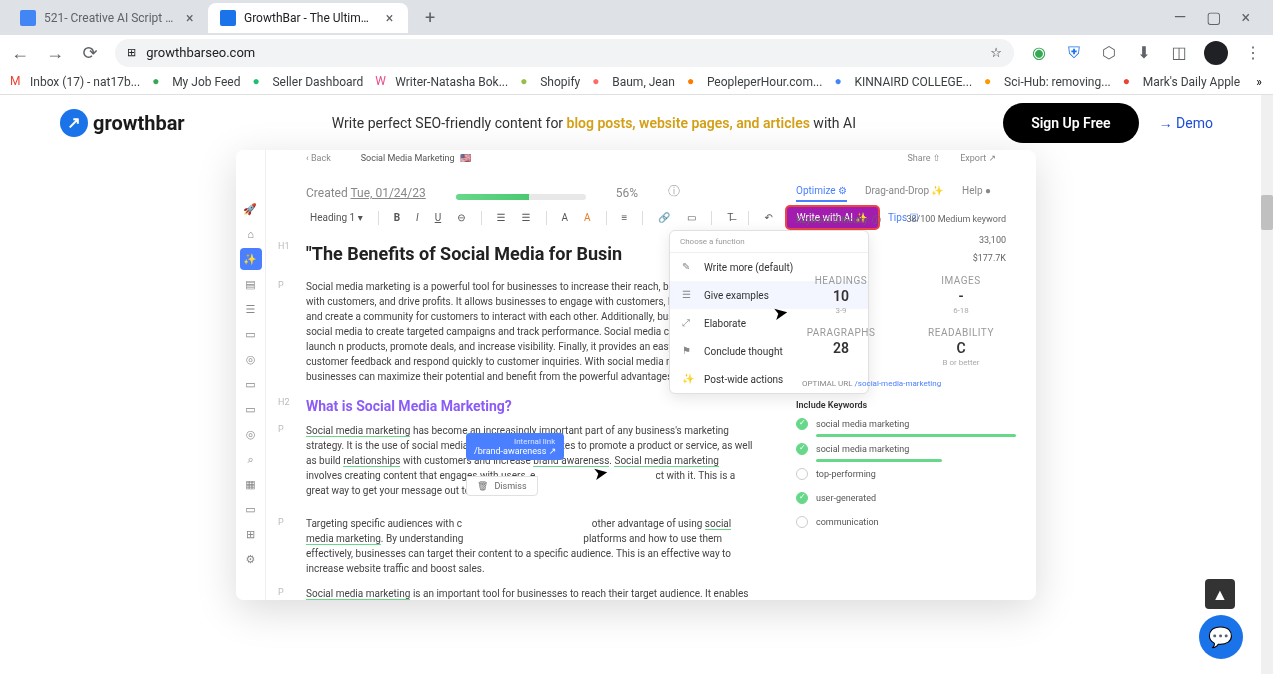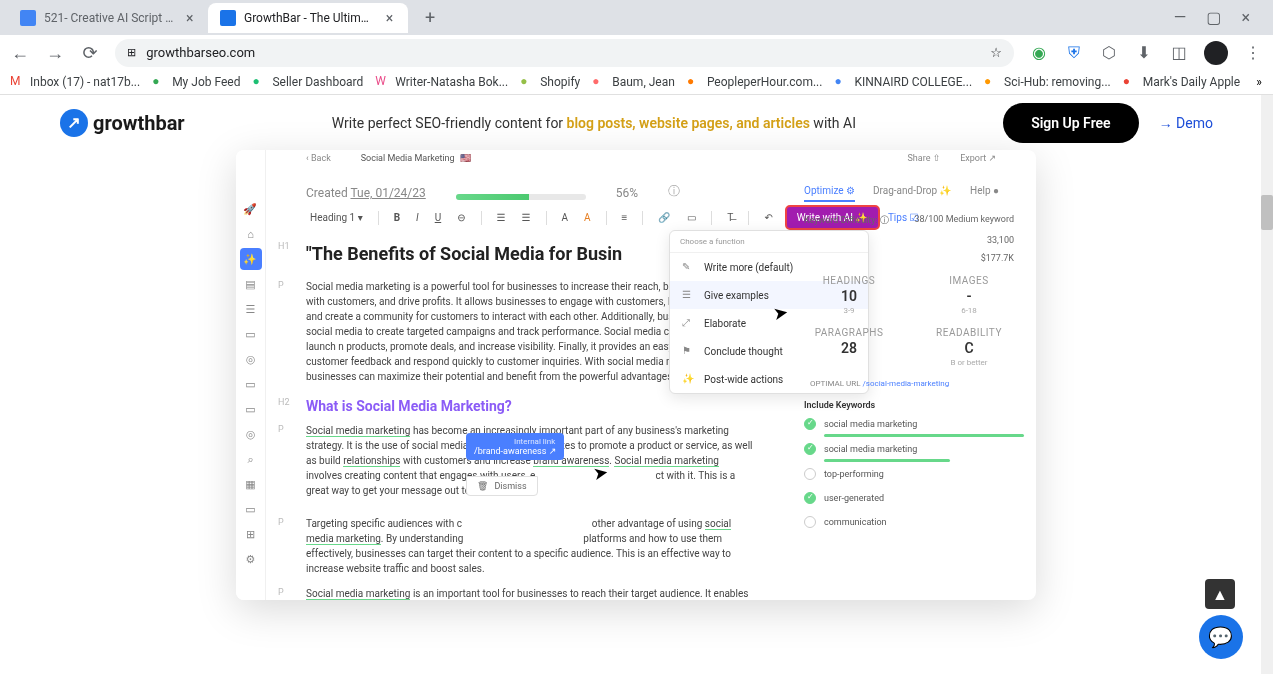--- a/index.html
+++ b/index.html
@@ -69,21 +69,21 @@
     
     .link-popup { position: absolute; left: 230px; top: 283px; background: #4a7fff; color: #fff; padding: 4px 8px; border-radius: 4px; font-size: 9px; }
     .link-popup-sub { font-size: 8px; opacity: 0.8; padding-left: 40px; }
     .dismiss-popup { position: absolute; left: 230px; top: 326px; background: #fff; border: 1px solid #e0e0e0; padding: 4px 10px; font-size: 9px; color: #666; border-radius: 0 0 4px 4px; display: flex; align-items: center; gap: 6px; }
     
     .ai-dropdown { position: absolute; left: 433px; top: 80px; width: 200px; background: #fff; border: 1px solid #e0e0e0; border-radius: 6px; box-shadow: 0 4px 15px rgba(0,0,0,0.1); }
     .ai-header { padding: 6px 10px; font-size: 8px; color: #999; border-bottom: 1px solid #f0f0f0; }
     .ai-item { padding: 8px 12px; font-size: 10px; color: #333; display: flex; align-items: center; gap: 10px; }
     .ai-icon { width: 12px; height: 12px; color: #888; font-size: 10px; }
     
-    .sidebar { position: absolute; right: 22px; top: 35px; width: 210px; }
+    .sidebar { position: absolute; right: 30px; top: 35px; width: 210px; }
     .side-tabs { display: flex; gap: 18px; font-size: 10px; color: #888; margin-bottom: 12px; }
     .side-tab.active { color: #4a7fff; border-bottom: 2px solid #4a7fff; padding-bottom: 4px; }
     .stat-row { display: flex; justify-content: space-between; font-size: 9px; color: #666; margin-bottom: 8px; }
     .stat-grid { display: flex; gap: 30px; margin: 12px 0; }
     .stat-box { text-align: center; flex: 1; }
     .stat-label { font-size: 10px; color: #999; text-transform: uppercase; letter-spacing: 0.5px; }
     .stat-val { font-size: 14px; font-weight: 600; color: #333; margin: 2px 0; }
     .stat-sub { font-size: 8px; color: #aaa; }
     .url-row { font-size: 8px; color: #888; margin: 10px 6px; }
     .url-val { color: #4a7fff; }

